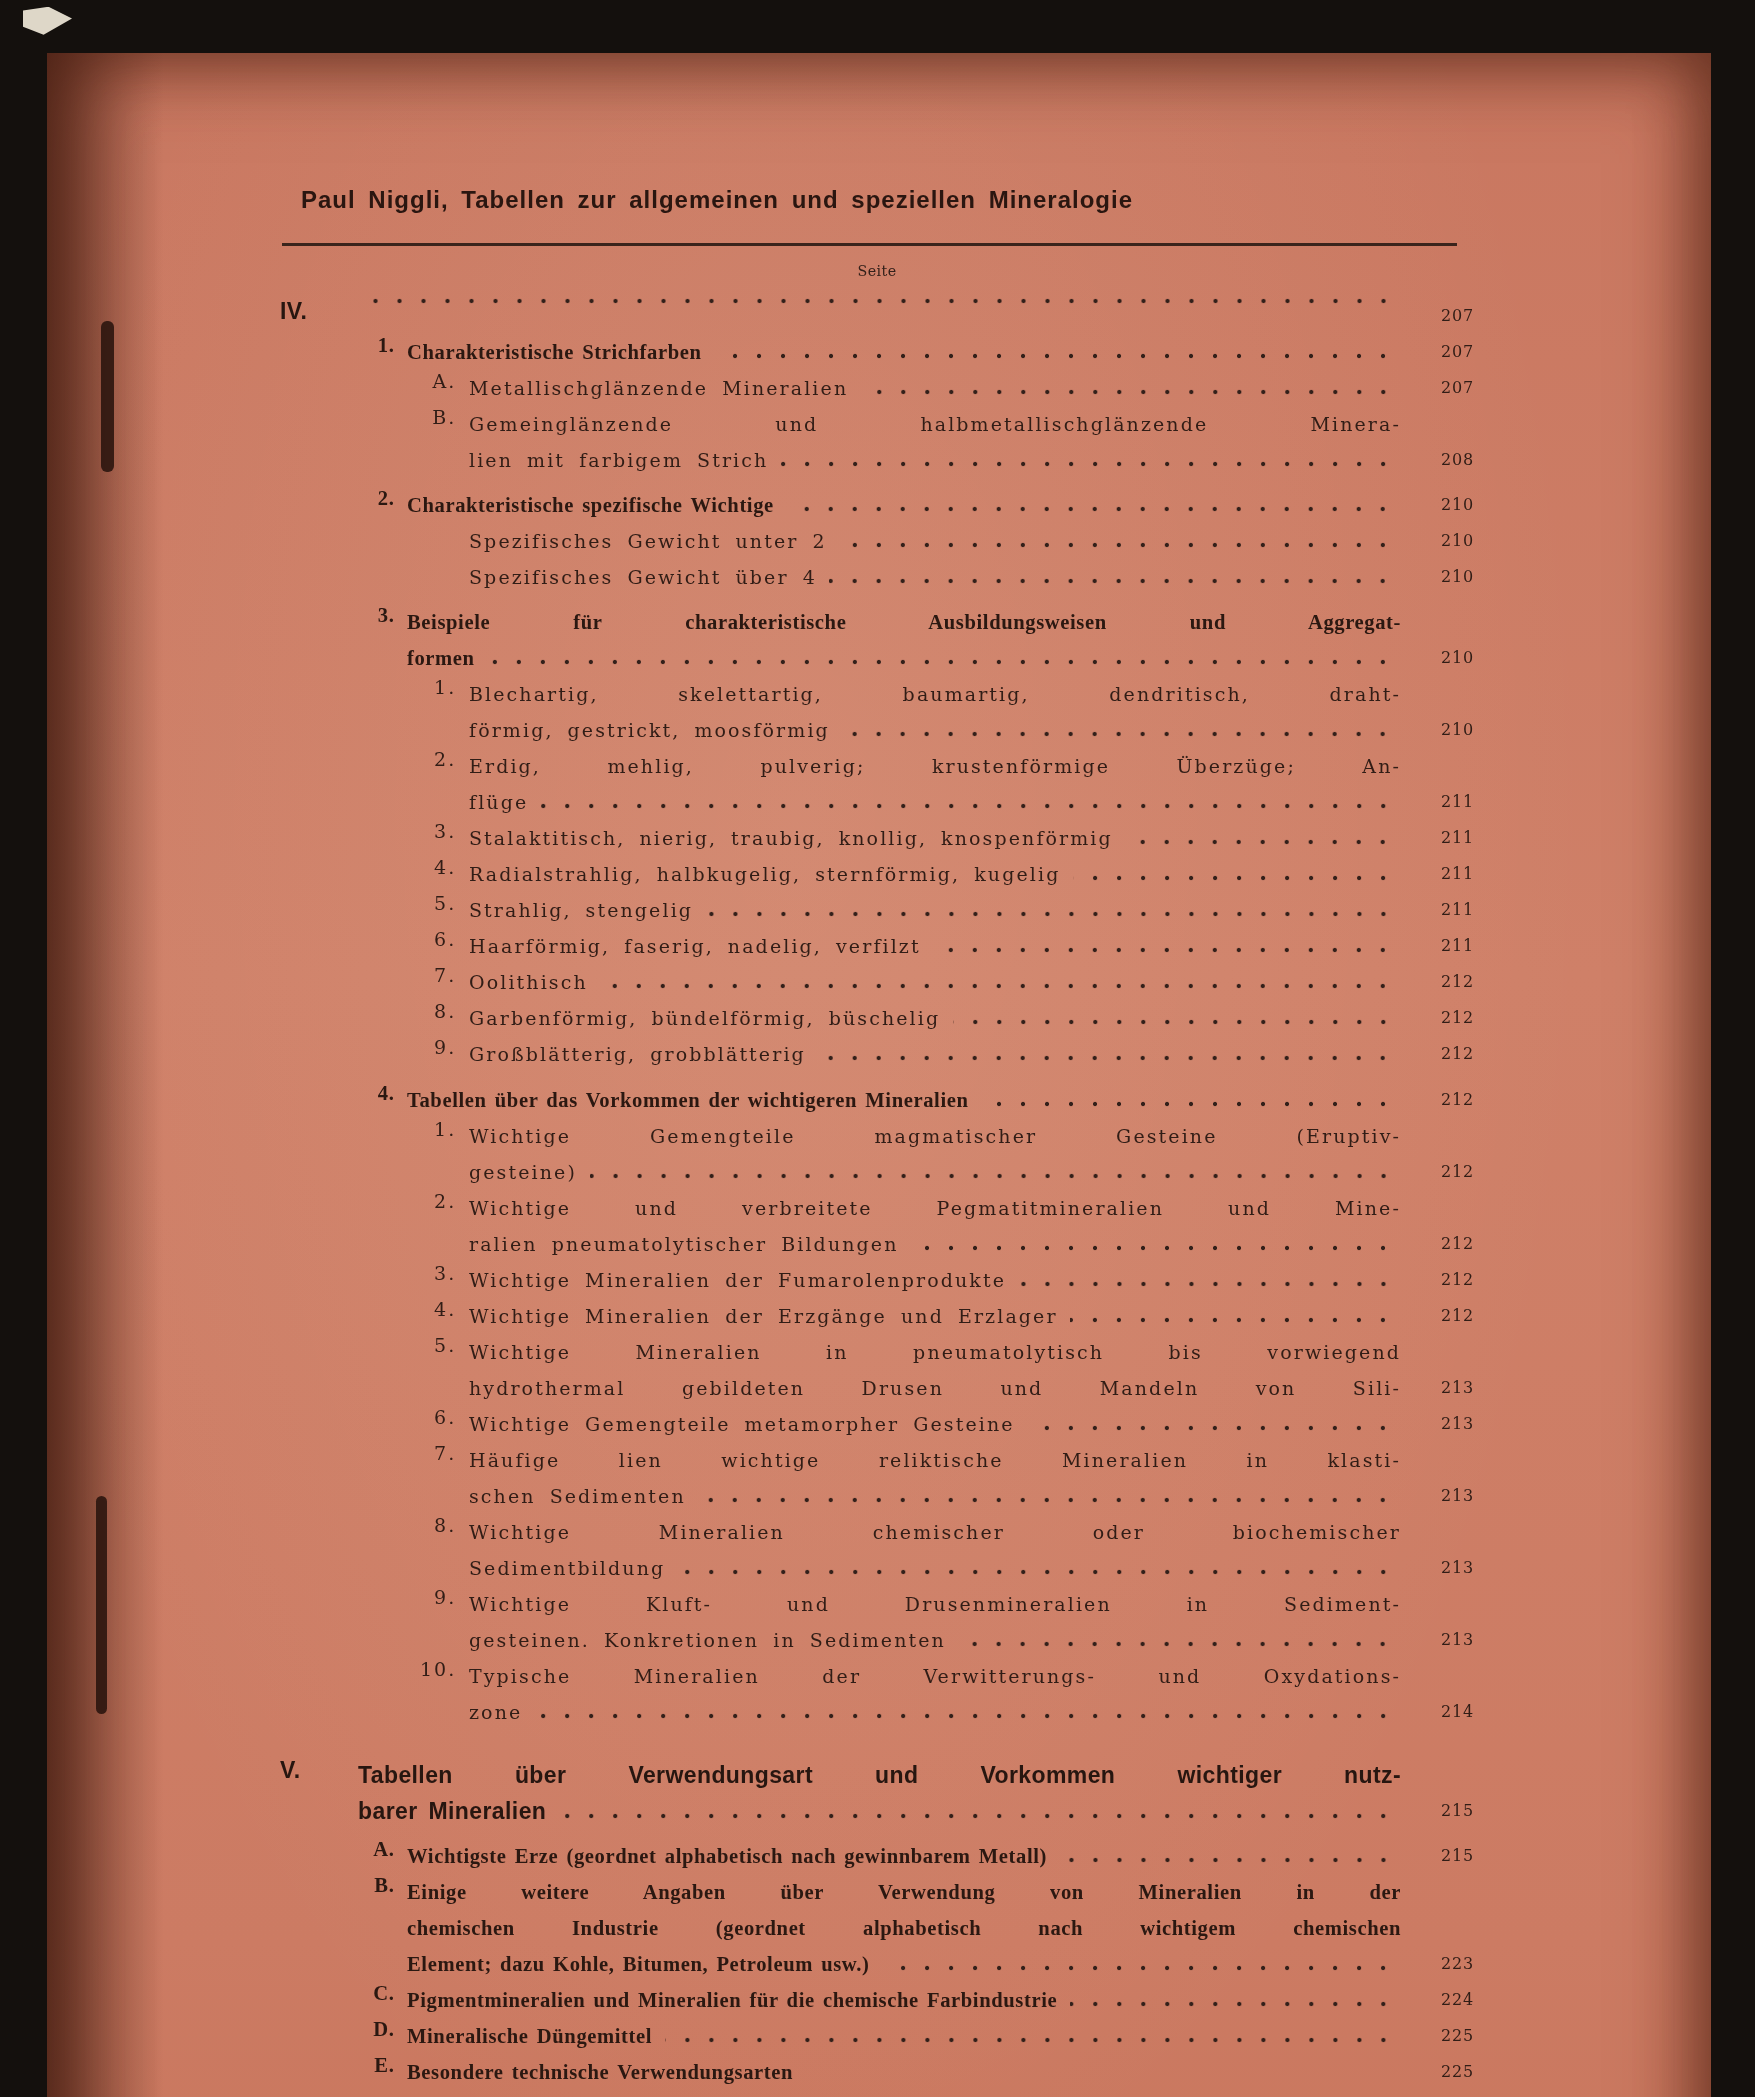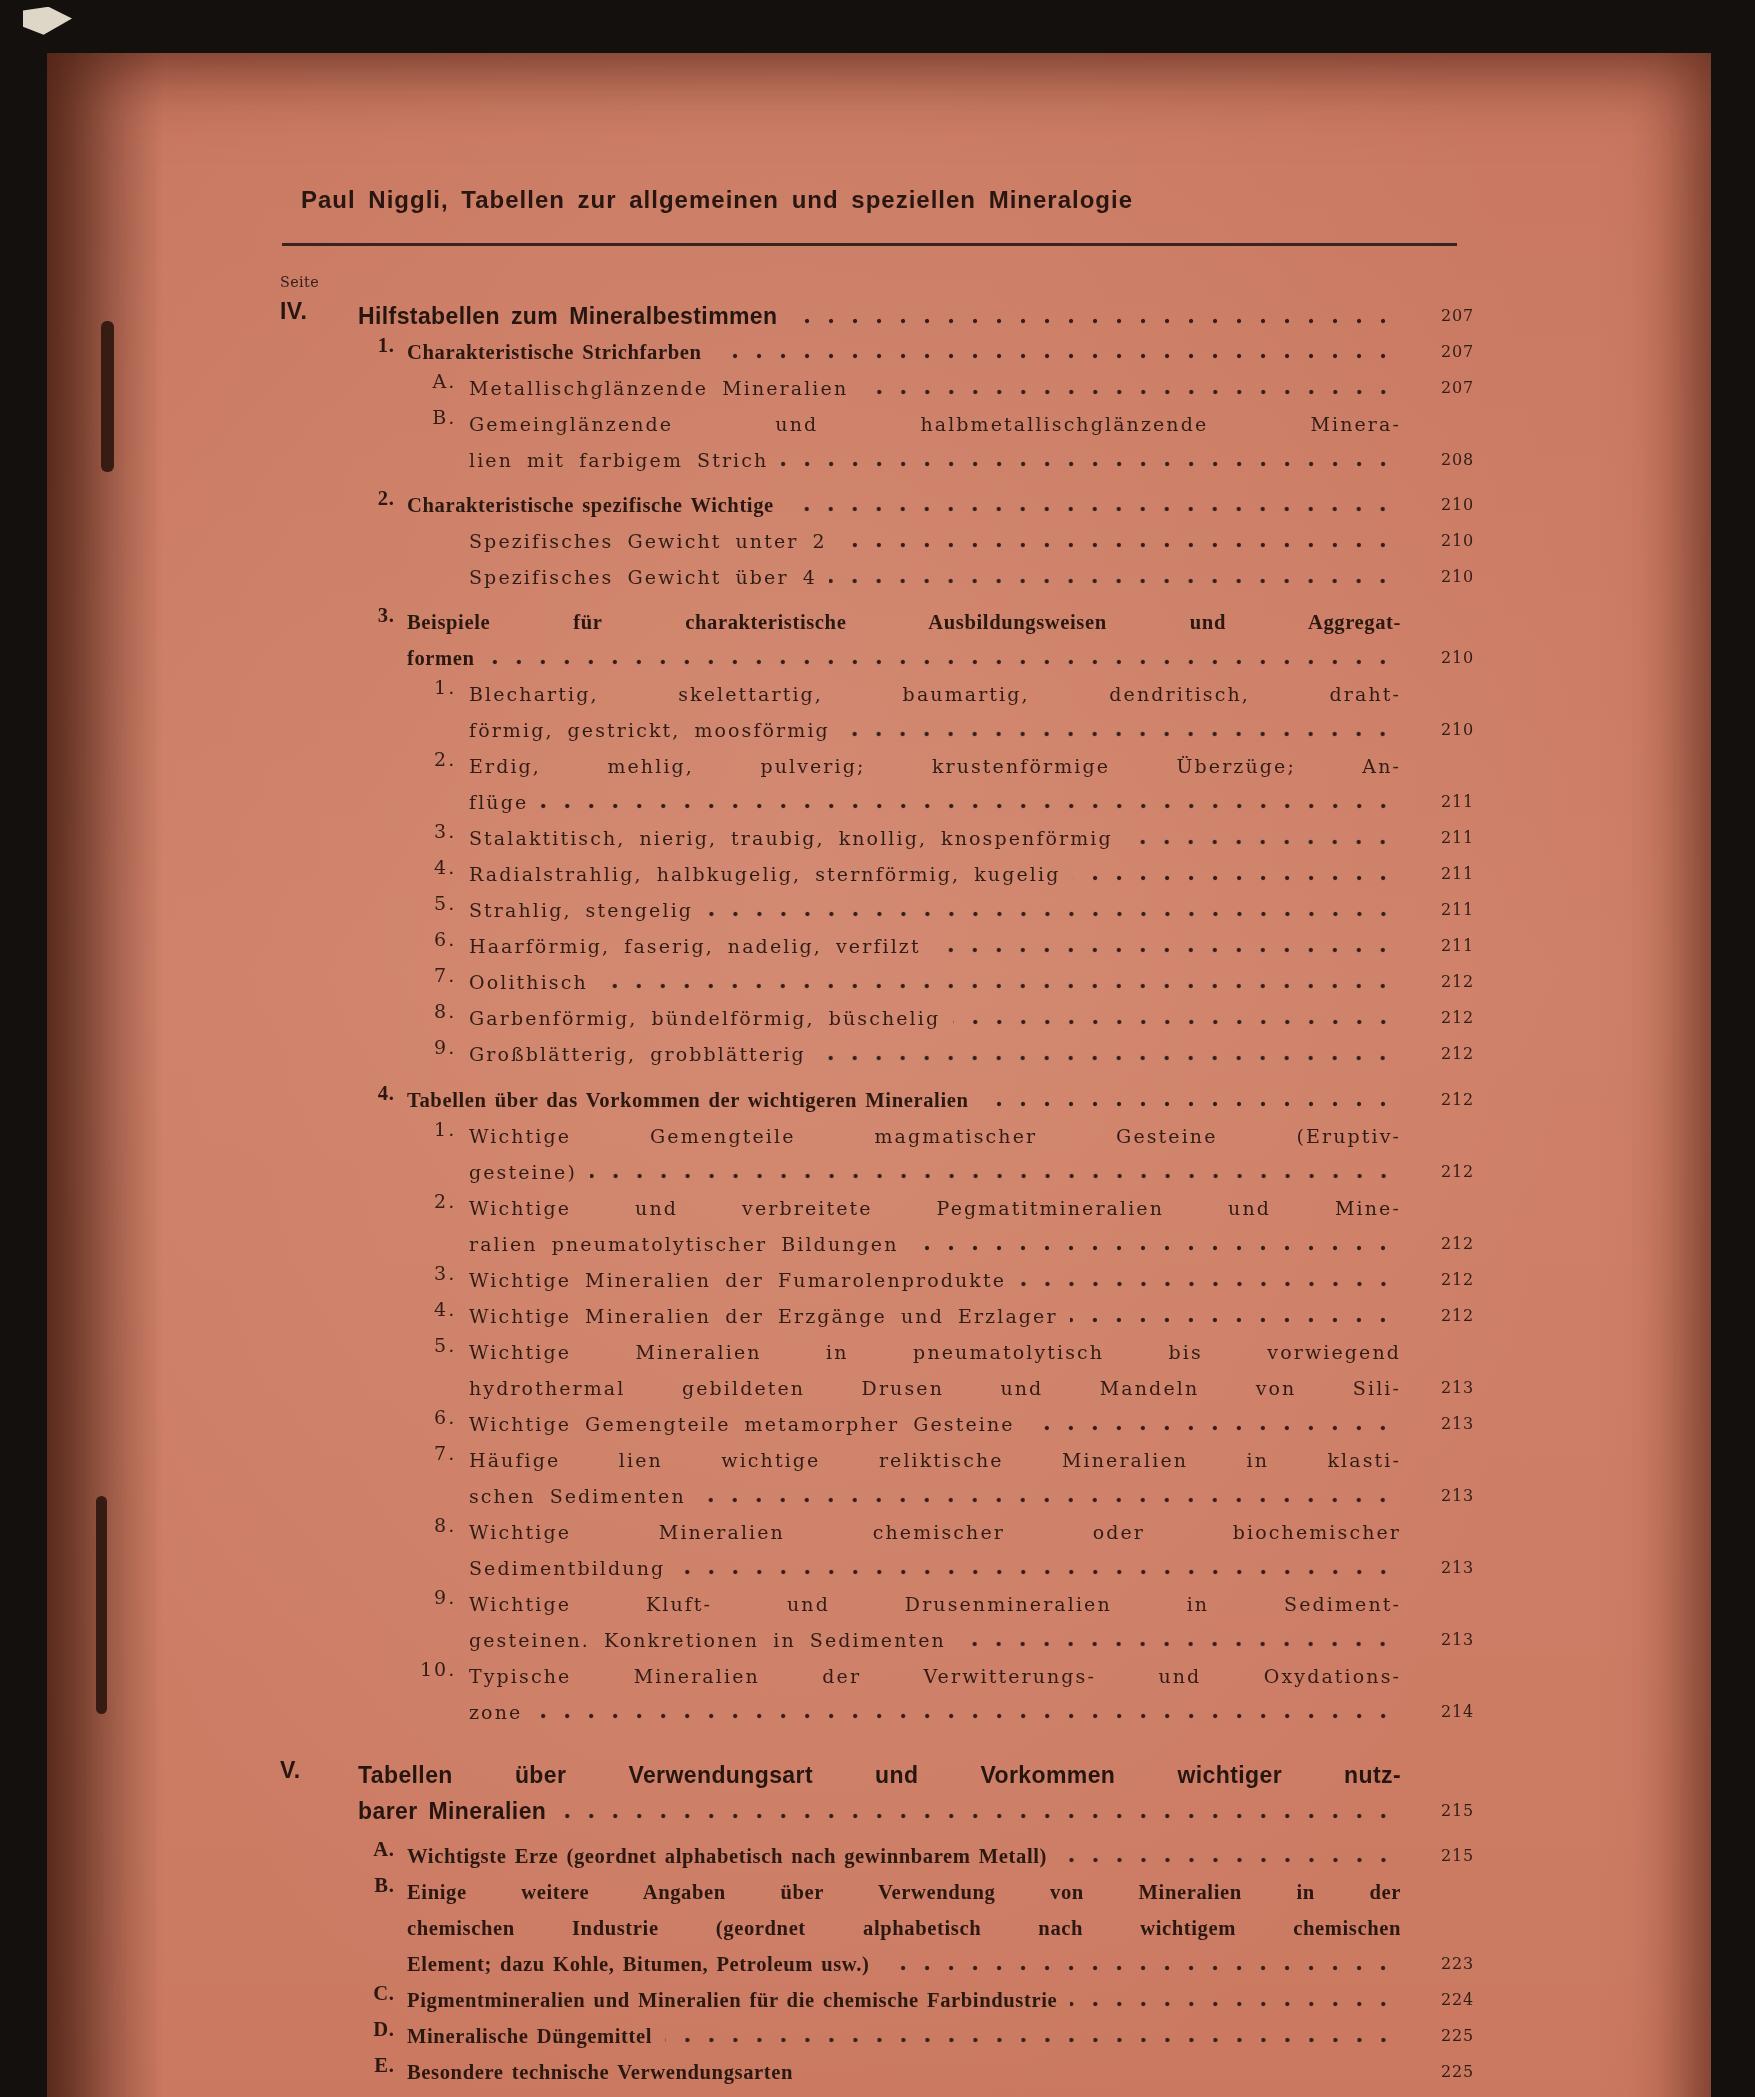--- a/index.html
+++ b/index.html
@@ -19,21 +19,21 @@
   .tear{position:absolute;background:#26120c;border-radius:5.9px;opacity:.85;}
   .tear.t1{left:54px;top:268px;width:12.6px;height:151px;}
   .tear.t2{left:49px;top:1443px;width:11px;height:218px;}
   .torn-corner{position:absolute;left:23px;top:6.7px;width:49px;height:28px;background:#ded7c8;
          clip-path:polygon(0 14%,52% 0,100% 42%,42% 100%,0 72%);}
 
   .header-title{position:absolute;left:254px;top:133px;width:1158px;
          font-family:"Liberation Sans",sans-serif;font-weight:bold;font-size:24px;
          letter-spacing:1px;word-spacing:5px;color:#2a1610;white-space:nowrap;}
   .header-rule{position:absolute;left:235px;top:190px;width:1175px;height:2.9px;background:#3a241c;}
-  .seite{position:absolute;left:233px;top:221px;width:1194px;text-align:left;
+  .seite{position:absolute;left:233px;top:210px;width:1194px;text-align:center;
          font-size:14.3px;letter-spacing:0.4px;color:#33201a;}
 
   .toc{position:absolute;left:233px;top:245px;width:1194px;}
   .row{display:flex;align-items:stretch;}
   .row .num{align-self:flex-start;text-align:right;padding-right:12.6px;box-sizing:border-box;}
   .row .main{flex:1 1 auto;min-width:0;}
   .row .pg{align-self:flex-end;width:73px;text-align:right;
            font-family:"DejaVu Serif",serif;font-size:16px;font-weight:normal;
            letter-spacing:0.8px;line-height:36px;color:#311d16;}
   .line{line-height:36px;}
@@ -68,21 +68,20 @@
 
     <div class="header-title">Paul Niggli, Tabellen zur allgemeinen und speziellen Mineralogie</div>
     <div class="header-rule"></div>
     <div class="seite">Seite</div>
 
     <div class="toc">
         <div class="row lvl0 st-sans-bold">
           <div class="num">IV.</div>
           <div class="main">
             <div class="line last">
-              <span class="txt">Hilfstabellen zum Mineralbestimmen</span>
               <span class="leader"></span>
             </div>
           </div>
           <div class="pg">207</div>
         </div>
         <div class="row lvl1 st-bold">
           <div class="num">1.</div>
           <div class="main">
             <div class="line last">
               <span class="txt">Charakteristische Strichfarben</span>

